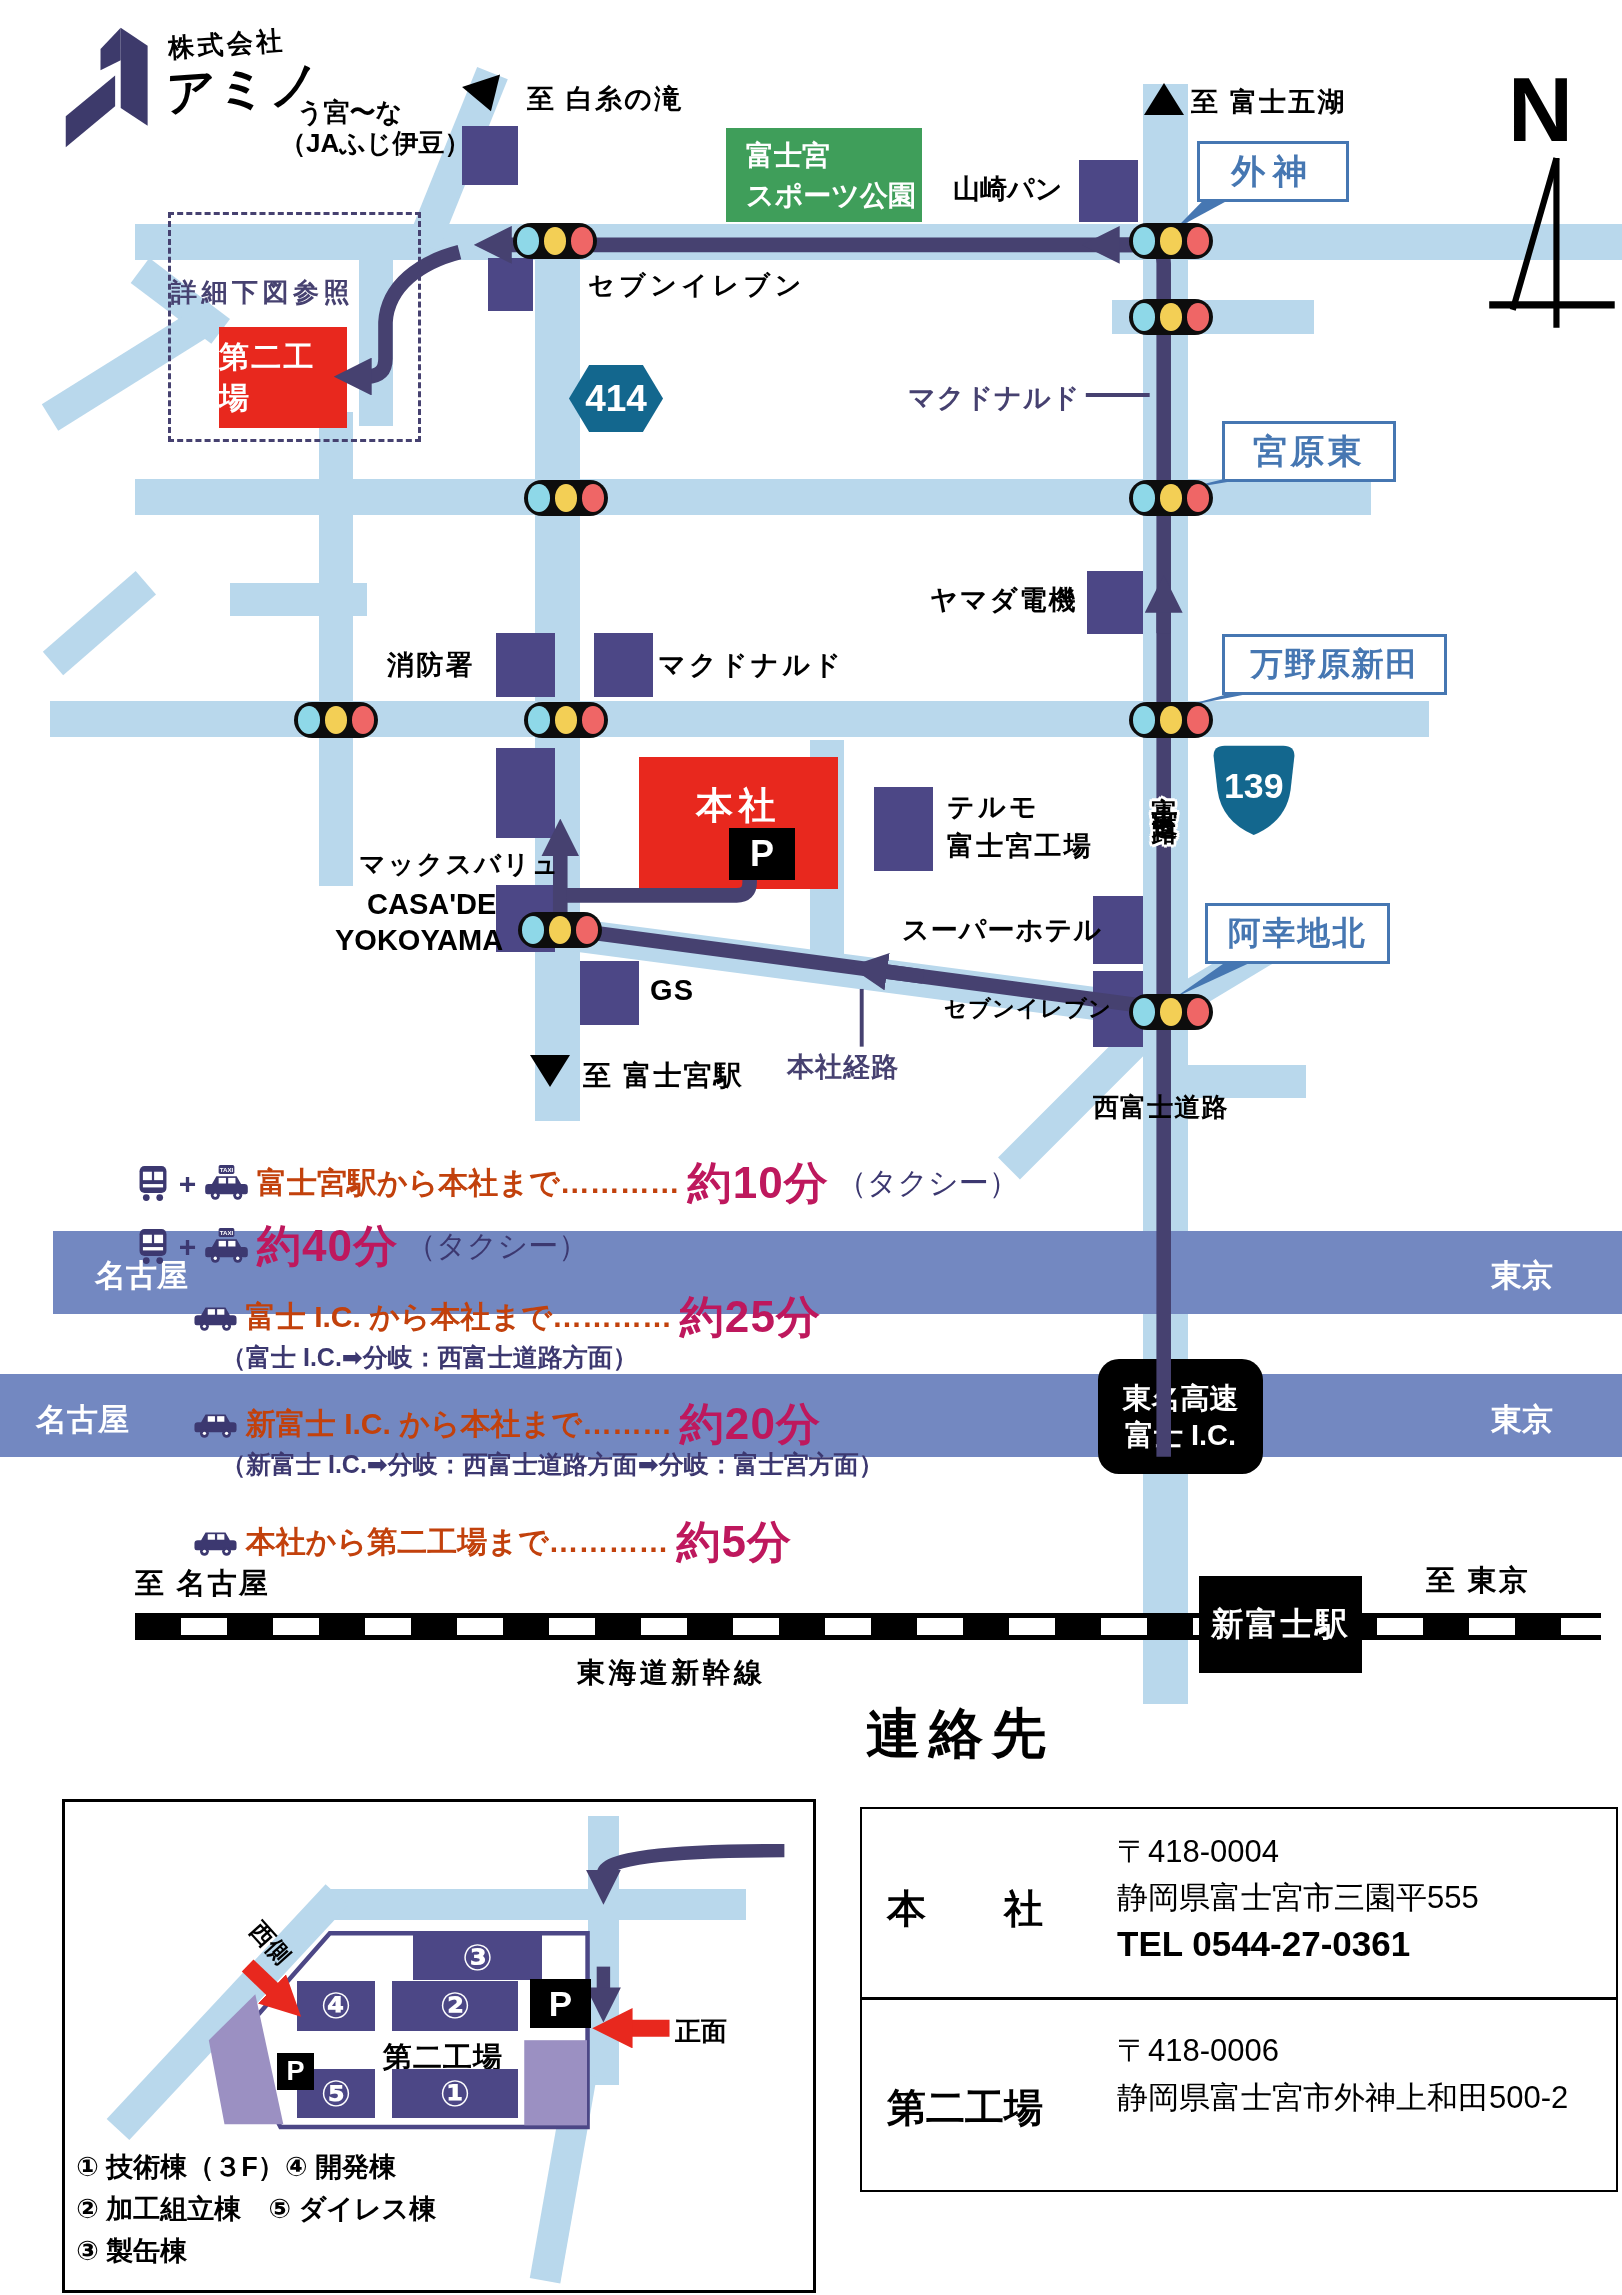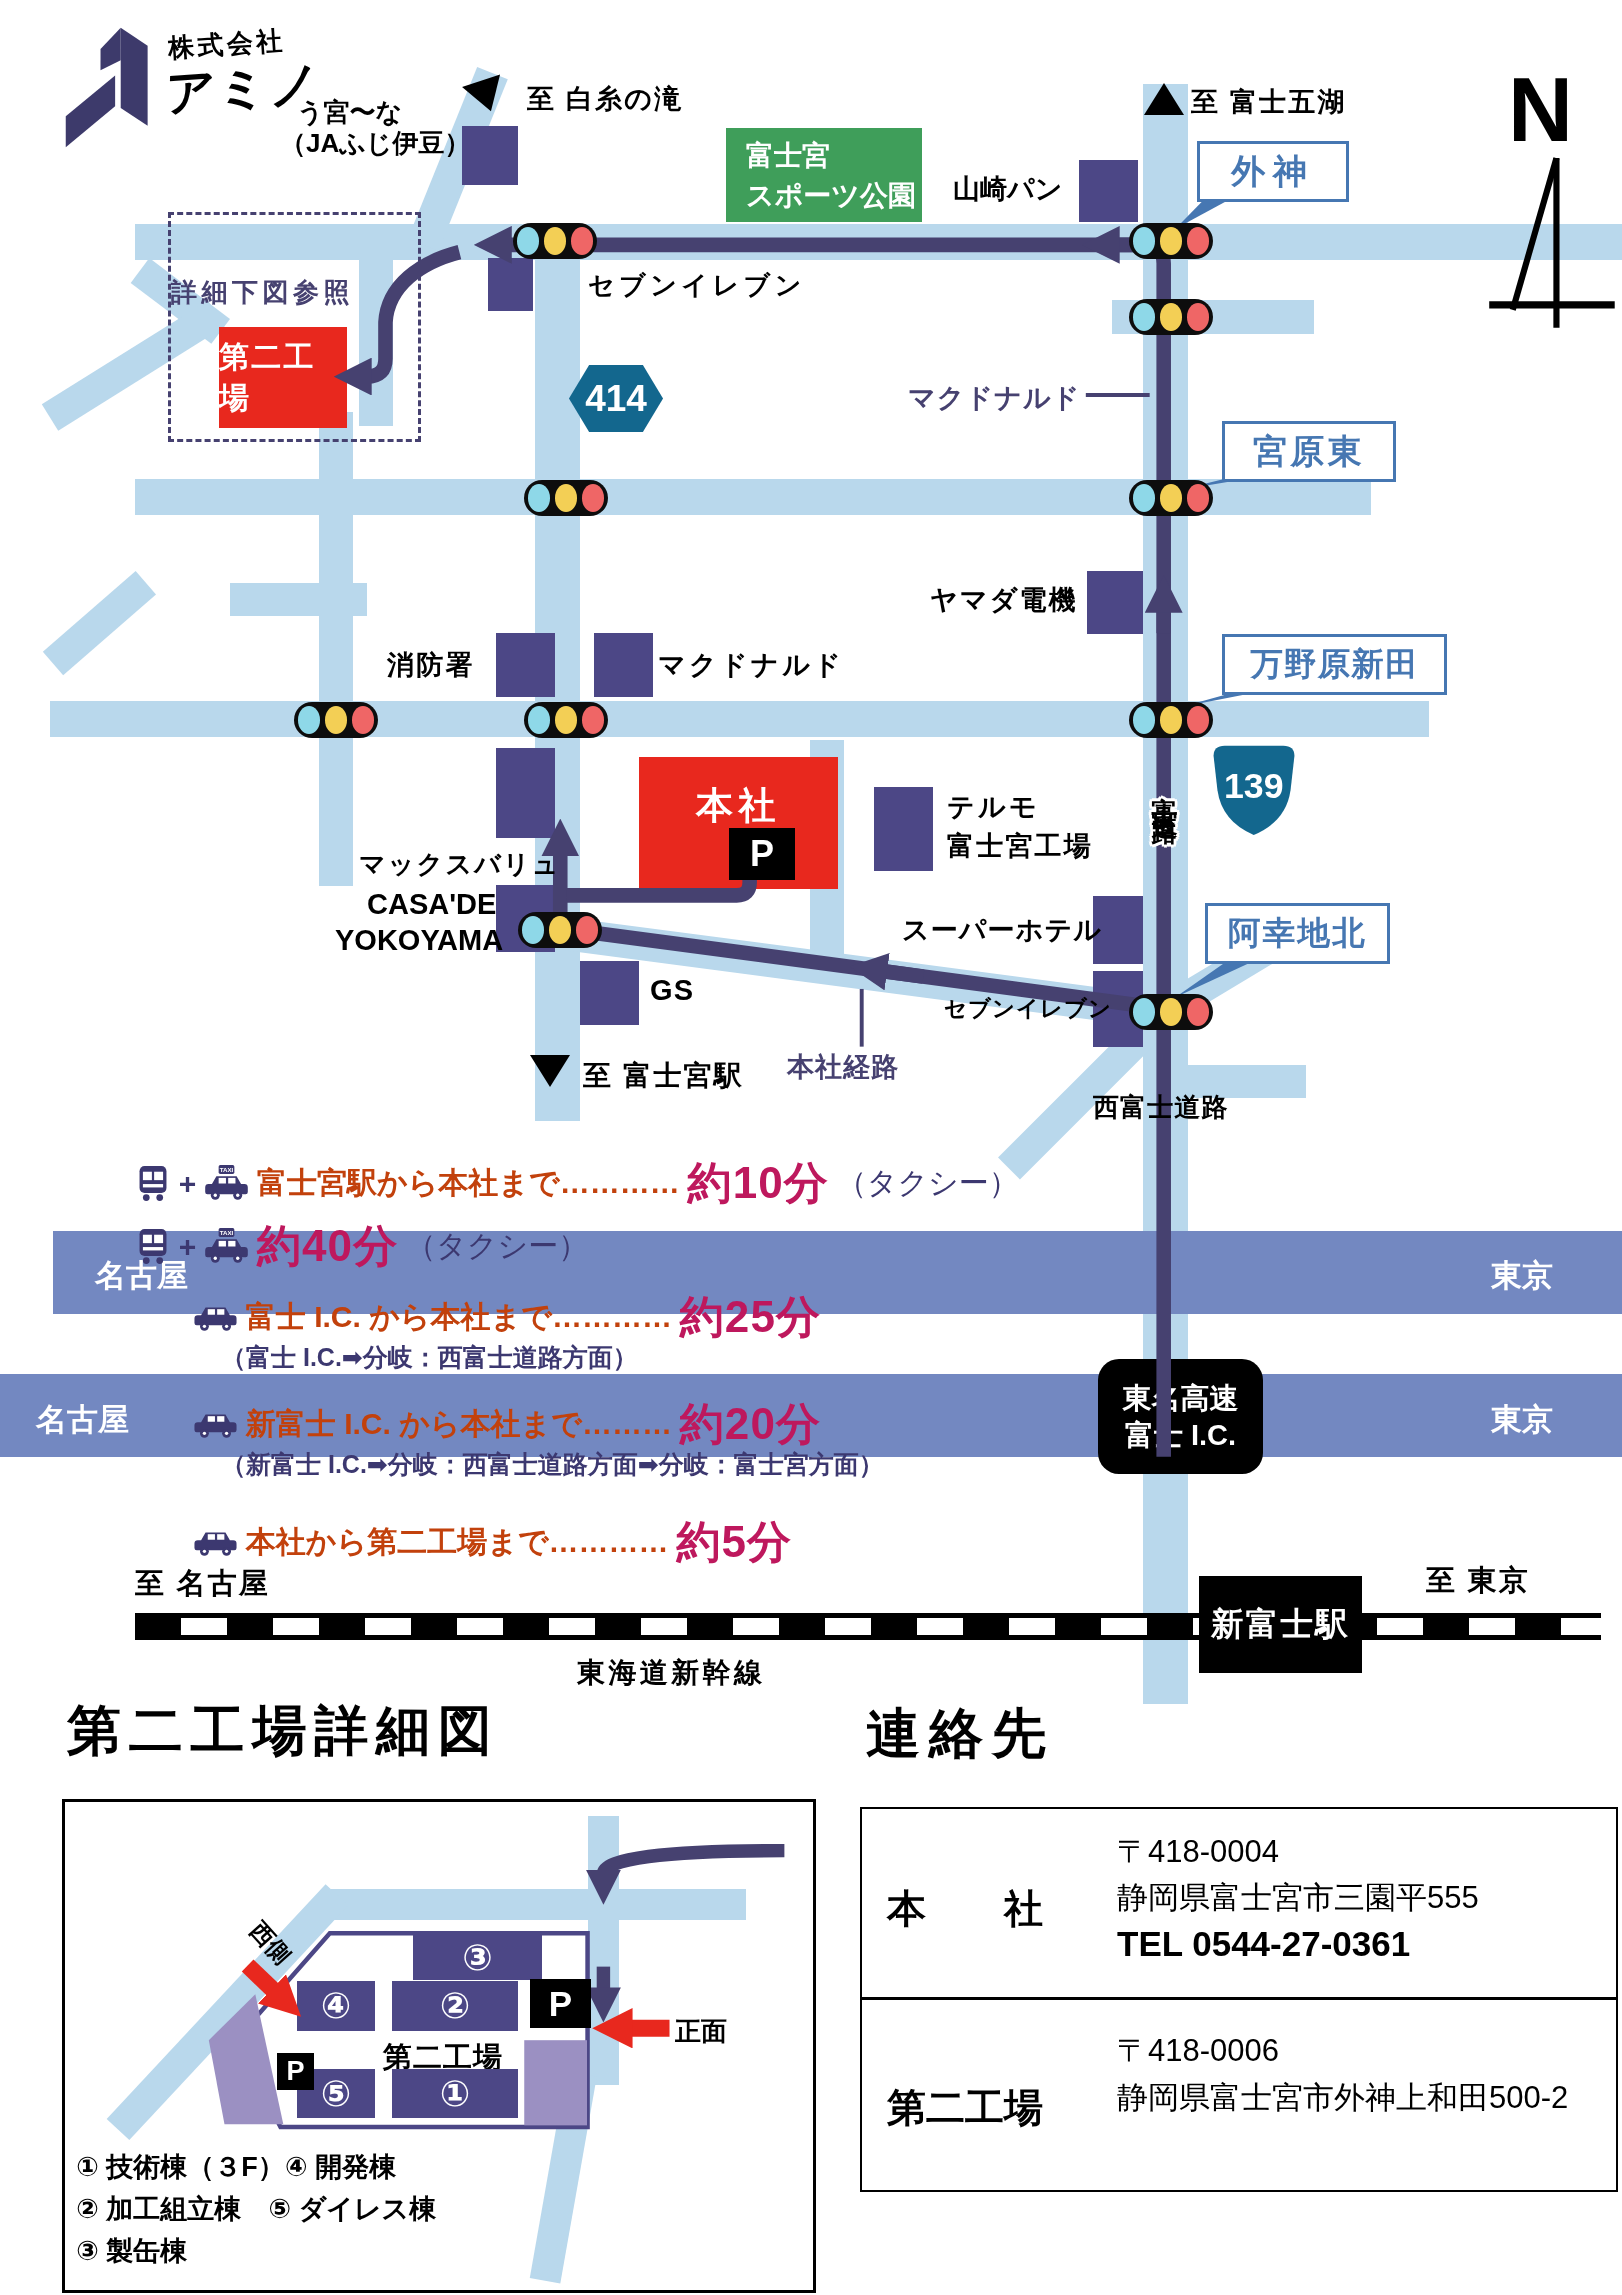--- a/index.html
+++ b/index.html
@@ -365,21 +365,20 @@
 
   <div class="jt" style="left:135px;top:1564px;font-size:29px;letter-spacing:2.2px;z-index:50;">至 名古屋</div>
   <div class="jt" style="left:1426px;top:1561px;font-size:29px;letter-spacing:2.2px;z-index:50;">至 東京</div>
   <div class="abs" style="left:135px;top:1613px;width:1466px;height:17px;border-top:5.6px solid #000;border-bottom:5.6px solid #000;
               background:repeating-linear-gradient(90deg,#000 0 46px,#fff 46px 92px);z-index:36;"></div>
   <div class="jt" style="left:577px;top:1654px;font-size:28px;letter-spacing:3.4px;z-index:50;">東海道新幹線</div>
   <div class="pbox" style="left:1199px;top:1576px;width:163px;height:97px;font-size:32.5px;letter-spacing:2.2px;z-index:48;">
     <span>新富士駅</span>
   </div>
 
-  <div class="jt" style="left:67px;top:1695px;font-size:54px;letter-spacing:7.8px;z-index:50;">第二工場詳細図</div>
   <div class="abs" style="left:62px;top:1799px;width:748px;height:488px;border:3.4px solid #000;z-index:5;background:#fff;"></div>
 
   <div class="road" style="left:331px;top:1889px;width:415px;height:31px;z-index:6;"></div>
   <div class="road" style="left:588px;top:1816px;width:31px;height:269px;z-index:6;"></div>
   <div class="road" style="left:566px;top:2074px;width:31px;height:210px;transform:rotate(10deg);transform-origin:top center;z-index:6;"></div>
   <div class="road" style="left:118px;top:2114px;width:321px;height:31px;transform:rotate(-47deg);transform-origin:left center;z-index:6;"></div>
 
   <svg class="abs" style="left:62px;top:1799px;z-index:7;" width="748" height="488" viewBox="0 0 1335 870">
     <polygon points="478,239 938,239 938,585 390,585 310,430" fill="#fff" stroke="#4c4786" stroke-width="8"></polygon>
     <polygon points="262,430 345,348 395,580 290,580" fill="#9b90c2"></polygon>

